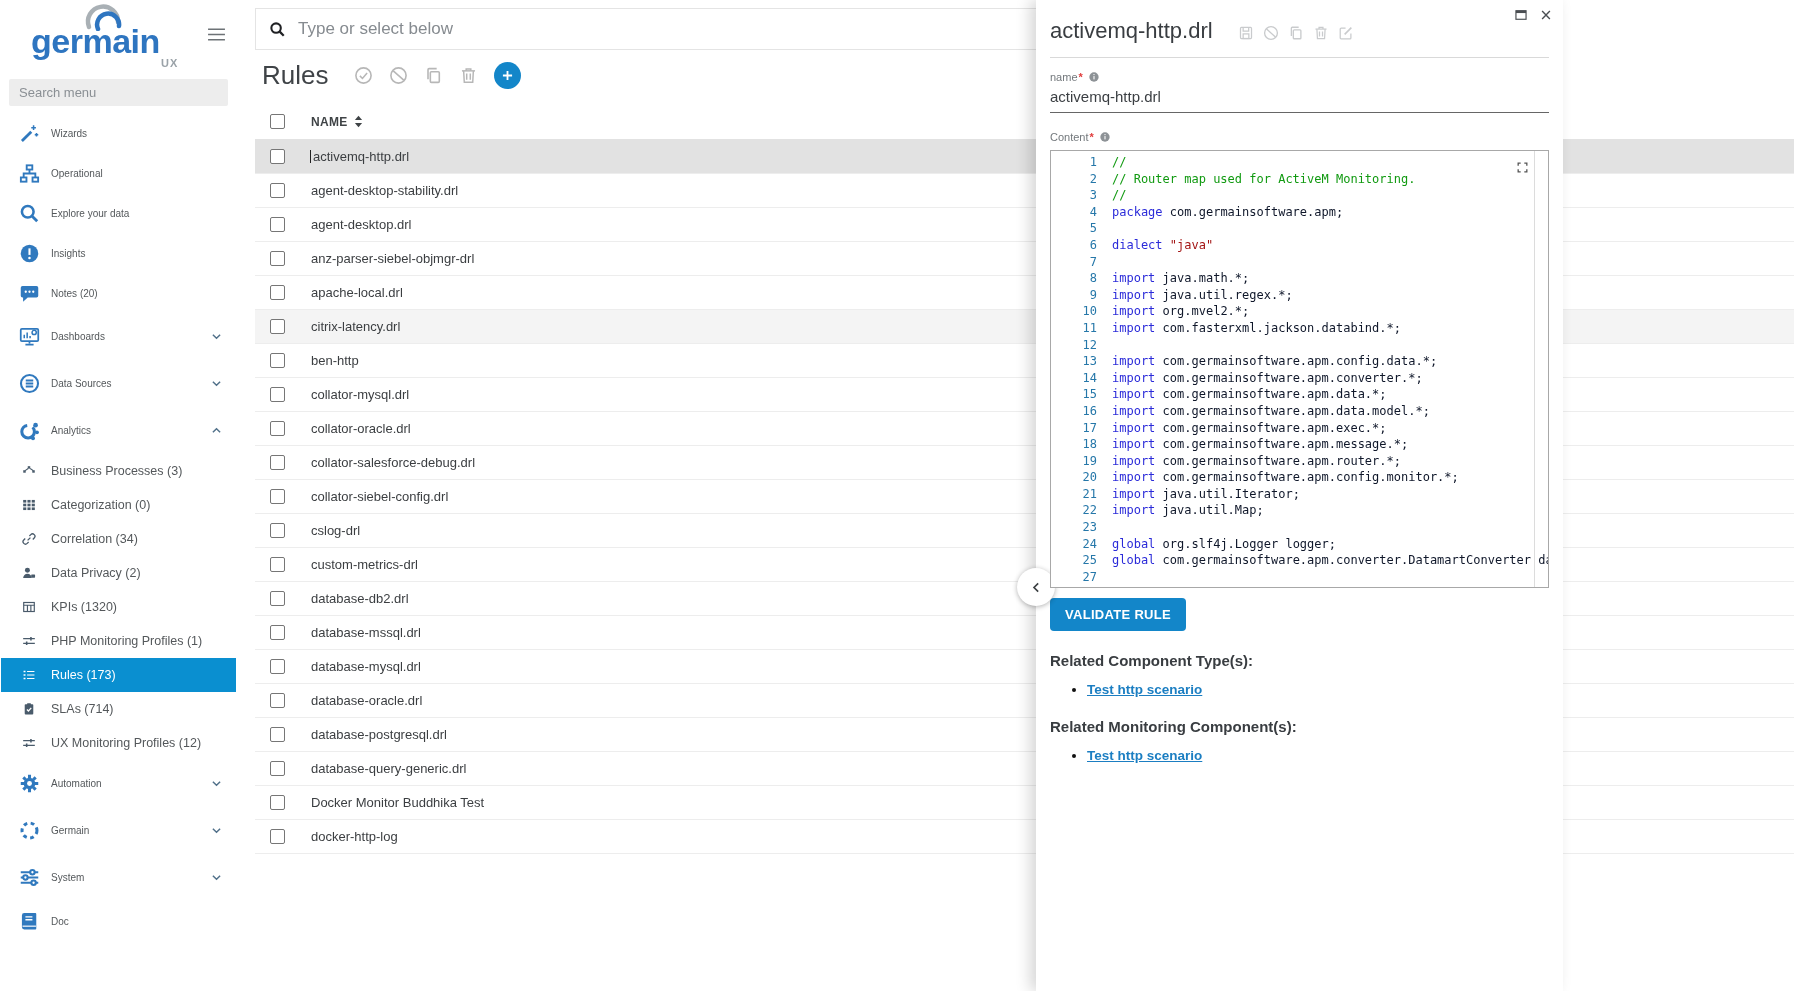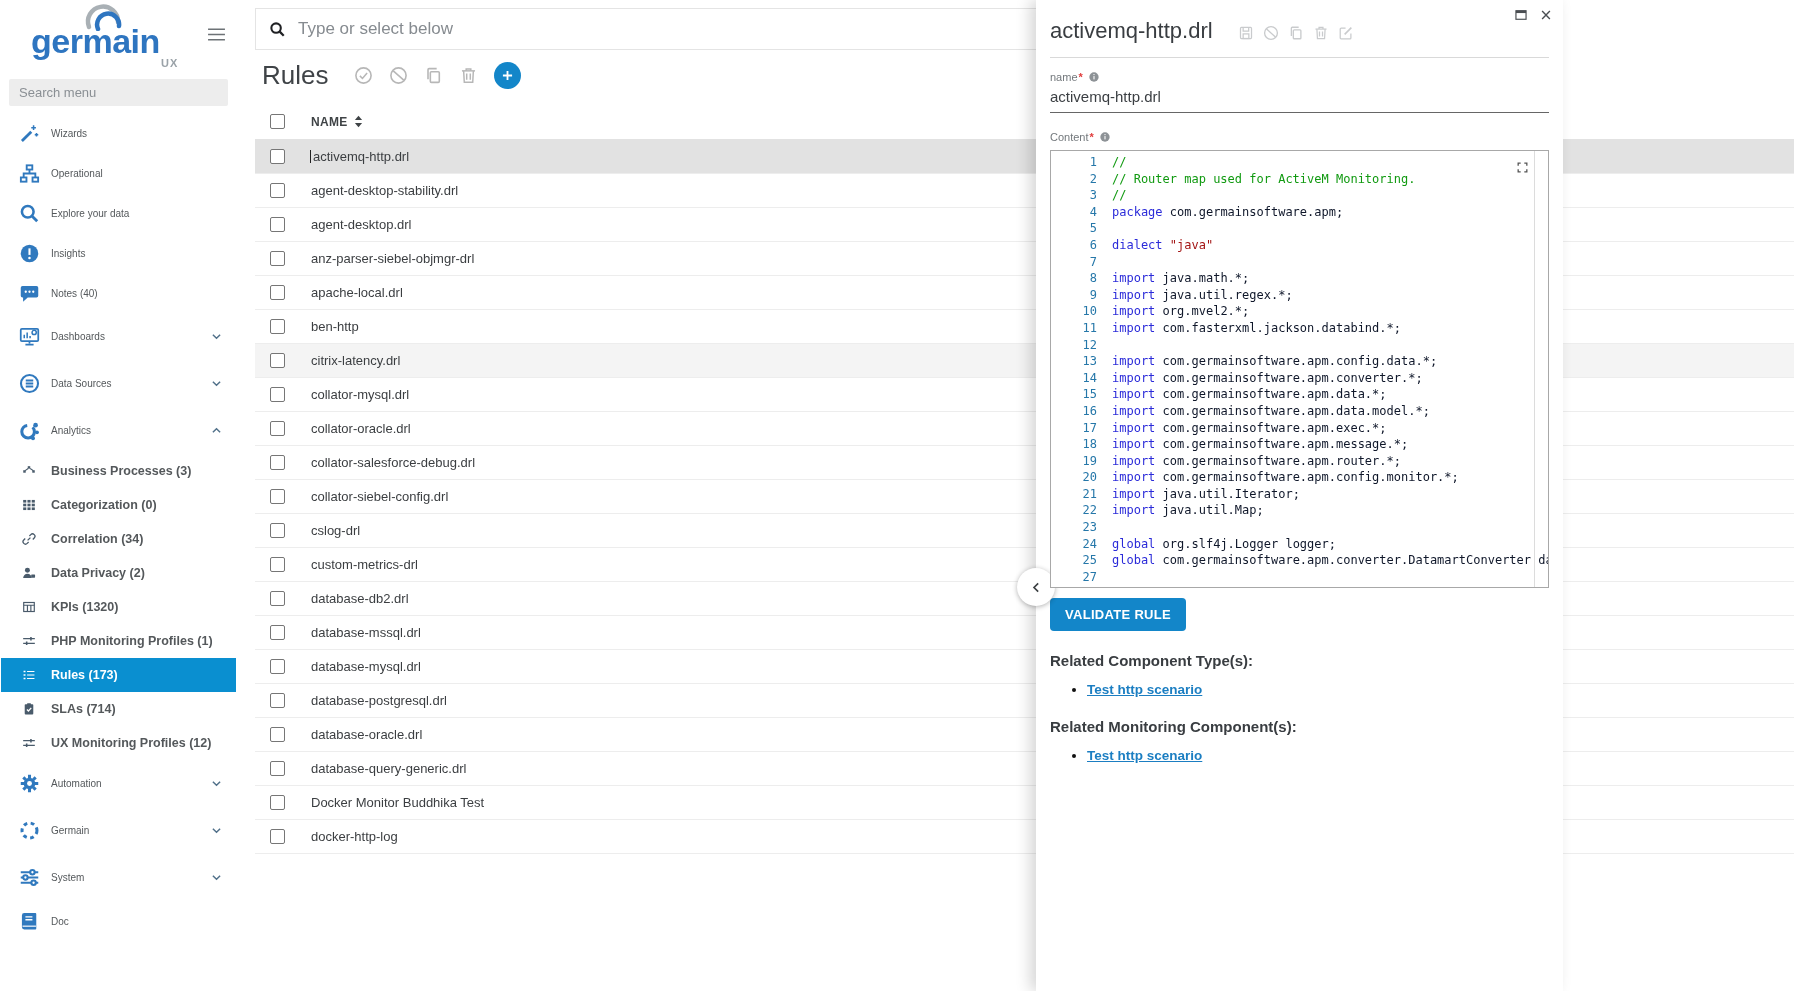--- a/index.html
+++ b/index.html
@@ -18,21 +18,21 @@
   .side-search { display:block; margin:5px 8px 7px; width:calc(100% - 16px); height:27px; background:#ededed; border:none; border-radius:2px; padding:0 10px; font-size:13px; color:#5f6468; outline:none; font-family:inherit; }
   .side-search::placeholder { color:#8a8f94; }
   .side-item { display:flex; align-items:center; height:40px; padding-left:15px; color:#54585b; cursor:pointer; }
   .side-item.grp { height:47px; }
   .side-item.sub { height:34px; }
   .si-ic { flex:none; width:26px; height:22px; display:flex; align-items:center; justify-content:center; color:#3079be; }
   .side-item .si-ic svg { width:21px; height:21px; }
   .side-item.sub .si-ic svg { width:14px; height:14px; }
   .side-item.sub .si-ic { color:#4a5b6b; }
   .si-label { margin-left:9px; font-size:10px; white-space:nowrap; }
-  .side-item.sub .si-label { font-size:12.5px;font-weight:bold; }
+  .side-item.sub .si-label { font-size:12.5px; }
   .side-item.active { background:#0a8fd0; color:#fff; }
   .side-item.active .si-ic { color:#fff; }
   .chev { flex:none; margin-left:auto; margin-right:13px; width:13px; height:13px; color:#51718a; }
 
   
   .content { position:absolute; left:235px; top:0; right:0; height:100%; }
   .search-bar { position:absolute; left:20px; top:8px; width:800px; height:42px; border:1px solid #e4e4e4; background:#fff; display:flex; align-items:center; padding:0 13px; }
   .s-ic { flex:none; width:17px; height:17px; color:#202124; }
   .search-bar input { border:none; outline:none; flex:1; font-size:17px; color:#333; margin-left:12px; font-family:inherit; }
   .search-bar input::placeholder { color:#868b90; }
@@ -148,21 +148,21 @@
         </div>
         <div class="side-item">
           <span class="icon si-ic">
             <svg viewBox="0 0 18 18">
               <path d="M3 2.5 h12 a1.5 1.5 0 0 1 1.5 1.5 v7 a1.5 1.5 0 0 1 -1.5 1.5 h-7.5 l-4 3.5 v-3.5 h-0.5 A1.5 1.5 0 0 1 1.5 11 V4 A1.5 1.5 0 0 1 3 2.5 z" fill="currentColor"></path>
               <circle cx="5.8" cy="7.5" r="1" fill="#fff"></circle>
               <circle cx="9" cy="7.5" r="1" fill="#fff"></circle>
               <circle cx="12.2" cy="7.5" r="1" fill="#fff"></circle>
             </svg>
           </span>
-          <span class="si-label">Notes (40)</span>
+          <span class="si-label">Notes (20)</span>
         </div>
         <div class="side-item grp">
           <span class="icon si-ic">
             <svg viewBox="0 0 18 18" fill="none" stroke="currentColor" stroke-width="1.5">
               <rect x="1.5" y="2.5" width="15" height="10.5" rx="1"></rect>
               <path d="M4.5 10.5 v-3 M7 10.5 v-5 M9.5 10.5 v-2" stroke-width="1.3"></path>
               <path d="M9 13 v2 M5.5 15.9 h7"></path>
               <circle cx="13" cy="5.5" r="1.8" stroke-width="1.3"></circle>
             </svg>
           </span>
@@ -427,28 +427,28 @@
             <span class="rn">agent-desktop.drl</span>
           </div>
           <div class="rule-row ">
             <span class="cb"></span>
             <span class="rn">anz-parser-siebel-objmgr-drl</span>
           </div>
           <div class="rule-row ">
             <span class="cb"></span>
             <span class="rn">apache-local.drl</span>
           </div>
+          <div class="rule-row hover">
+            <span class="cb"></span>
+            <span class="rn">citrix-latency.drl</span>
+          </div>
           <div class="rule-row ">
             <span class="cb"></span>
             <span class="rn">ben-http</span>
           </div>
-          <div class="rule-row hover">
-            <span class="cb"></span>
-            <span class="rn">citrix-latency.drl</span>
-          </div>
           <div class="rule-row ">
             <span class="cb"></span>
             <span class="rn">collator-mysql.drl</span>
           </div>
           <div class="rule-row ">
             <span class="cb"></span>
             <span class="rn">collator-oracle.drl</span>
           </div>
           <div class="rule-row ">
             <span class="cb"></span>
@@ -473,25 +473,25 @@
           <div class="rule-row ">
             <span class="cb"></span>
             <span class="rn">database-mssql.drl</span>
           </div>
           <div class="rule-row ">
             <span class="cb"></span>
             <span class="rn">database-mysql.drl</span>
           </div>
           <div class="rule-row ">
             <span class="cb"></span>
+            <span class="rn">database-oracle.drl</span>
+          </div>
+          <div class="rule-row ">
+            <span class="cb"></span>
             <span class="rn">database-postgresql.drl</span>
-          </div>
-          <div class="rule-row ">
-            <span class="cb"></span>
-            <span class="rn">database-oracle.drl</span>
           </div>
           <div class="rule-row ">
             <span class="cb"></span>
             <span class="rn">database-query-generic.drl</span>
           </div>
           <div class="rule-row ">
             <span class="cb"></span>
             <span class="rn">Docker Monitor Buddhika Test</span>
           </div>
           <div class="rule-row ">

